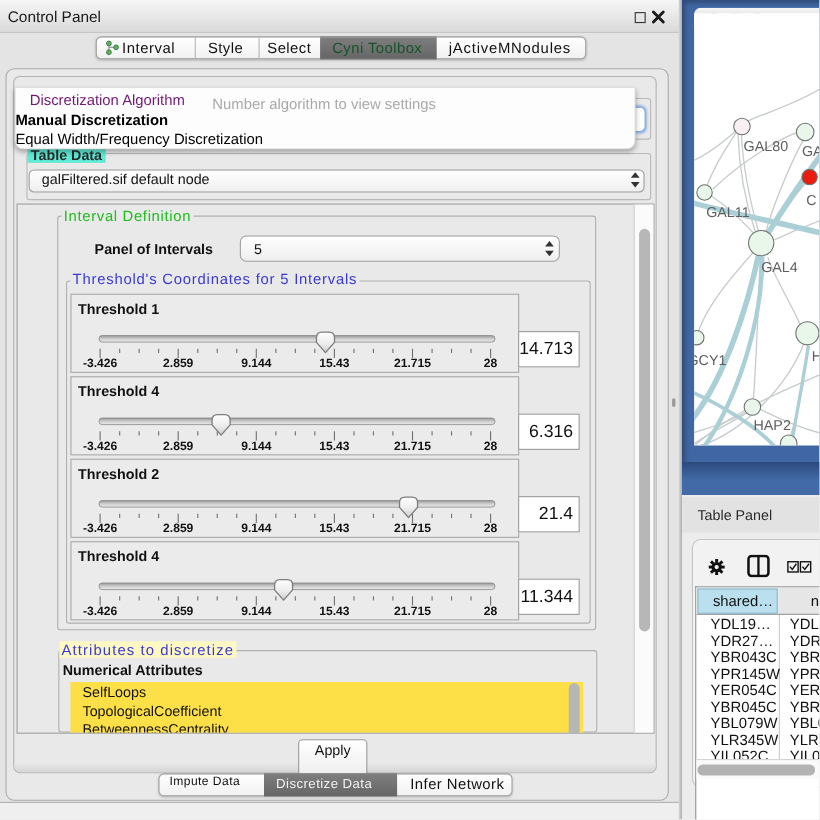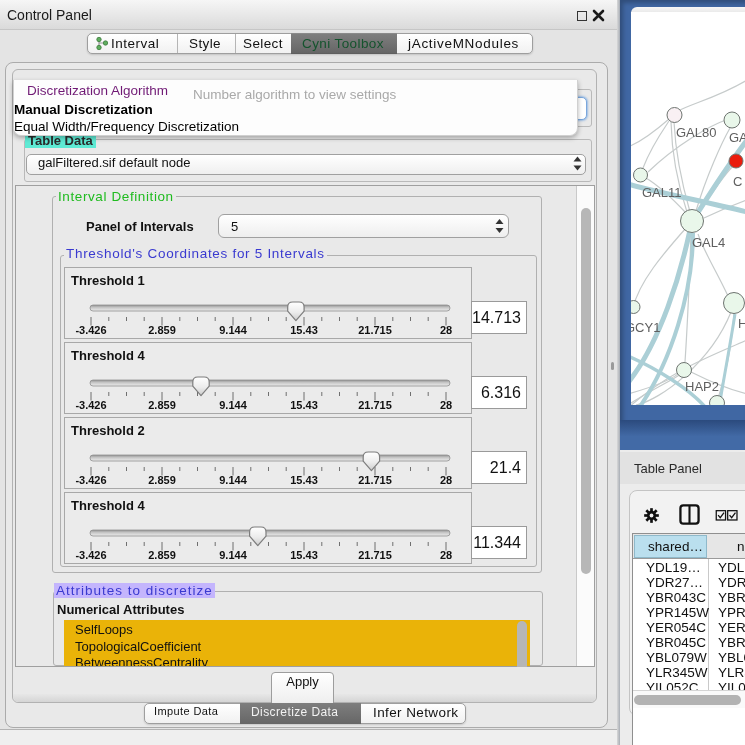--- a/index.html
+++ b/index.html
@@ -259,23 +259,23 @@
       <text x="168.0" y="66" font-size="11" font-weight="bold" fill="#111" text-anchor="middle">9.144</text>
       <text x="239.0" y="66" font-size="11" font-weight="bold" fill="#111" text-anchor="middle">15.43</text>
       <text x="310.0" y="66" font-size="11" font-weight="bold" fill="#111" text-anchor="middle">21.715</text>
       <text x="381.0" y="66" font-size="11" font-weight="bold" fill="#111" text-anchor="middle">28</text>
       <path d="M 184.60000000000002 43.2 L 184.60000000000002 39 Q 184.60000000000002 34 189.60000000000002 34 L 196.0 34 Q 201.0 34 201.0 39 L 201.0 43.2 L 192.8 52.6 Z" fill="url(#thumbg)" stroke="#7d7d7d" stroke-width="1.2" stroke-linejoin="round"></path>
     </svg>
   <div class="tval">11.344</div>
 </div>
 
 <div class="abs" style="left:53px;top:591px;width:490px;height:75px;border:1px solid #b0b0b0;border-radius:3px"></div>
-<div class="abs" style="left:54px;top:583px;font-size:13.5px;letter-spacing:1px;color:#3a3ad0;background:#c4b5fd;padding:0 2px">Attributes to discretize</div>
+<div class="abs" style="left:54px;top:583px;font-size:13.5px;letter-spacing:1px;color:#3a3ad0;background:#fef9c3;padding:0 2px">Attributes to discretize</div>
 <div class="abs" style="left:57px;top:602px;font-size:13px;font-weight:bold;color:#111">Numerical Attributes</div>
-<div class="abs" style="left:64px;top:620px;width:466px;height:46px;background:#eab308;overflow:hidden">
+<div class="abs" style="left:64px;top:620px;width:466px;height:46px;background:#fde047;overflow:hidden">
   <div style="font-size:13px;color:#111;padding:2px 0 0 11px;line-height:16.5px">SelfLoops<br>TopologicalCoefficient<br>BetweennessCentrality</div>
 </div>
 <div class="abs" style="left:517px;top:621px;width:10px;height:46px;background:#b6b6b6;border-radius:5px 5px 0 0"></div>
 
 <div class="abs" style="left:271px;top:672px;width:63px;height:35px;background:linear-gradient(#ffffff,#ededed);border:1px solid #9d9d9d;border-radius:4px;text-align:center;font-size:13px;color:#111;line-height:17px">Apply</div>
 
 <div class="abs" style="left:144px;top:703px;width:322px;height:21px;background:linear-gradient(#ffffff,#f1f1f1);border:1px solid #9e9e9e;border-radius:5px;box-shadow:0 1px 2px rgba(0,0,0,0.15)"></div>
 <div class="abs" style="left:240px;top:703px;width:121px;height:21px;background:linear-gradient(#7e7e7e,#666666)"></div>
 <div class="abs" style="left:154px;top:705px;font-size:11px;letter-spacing:0.4px;color:#111">Impute Data</div>
 <div class="abs" style="left:251px;top:705px;font-size:12px;letter-spacing:0.4px;color:#f2f2f2">Discretize Data</div>

